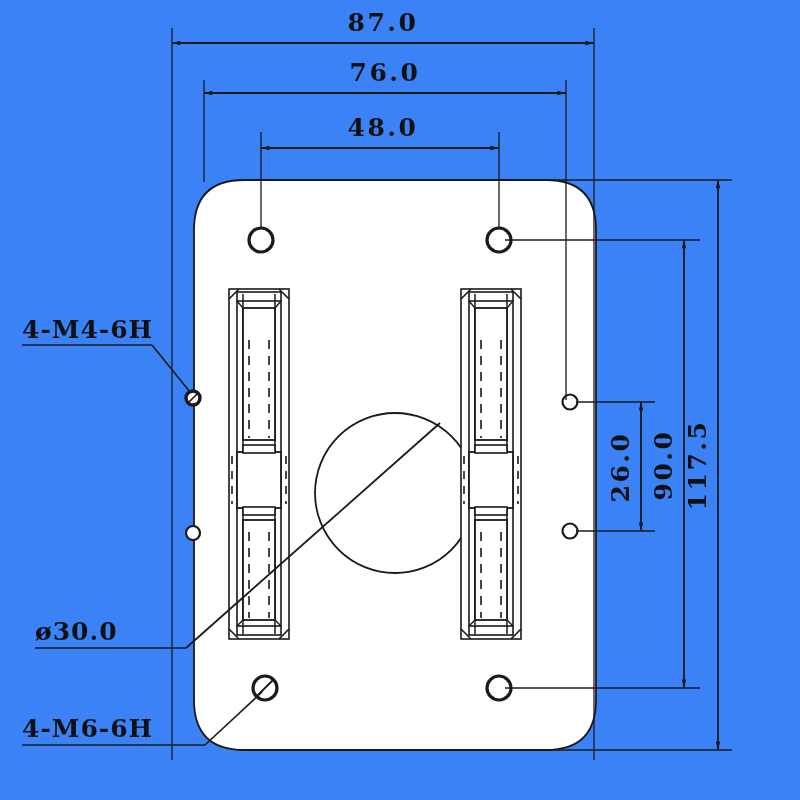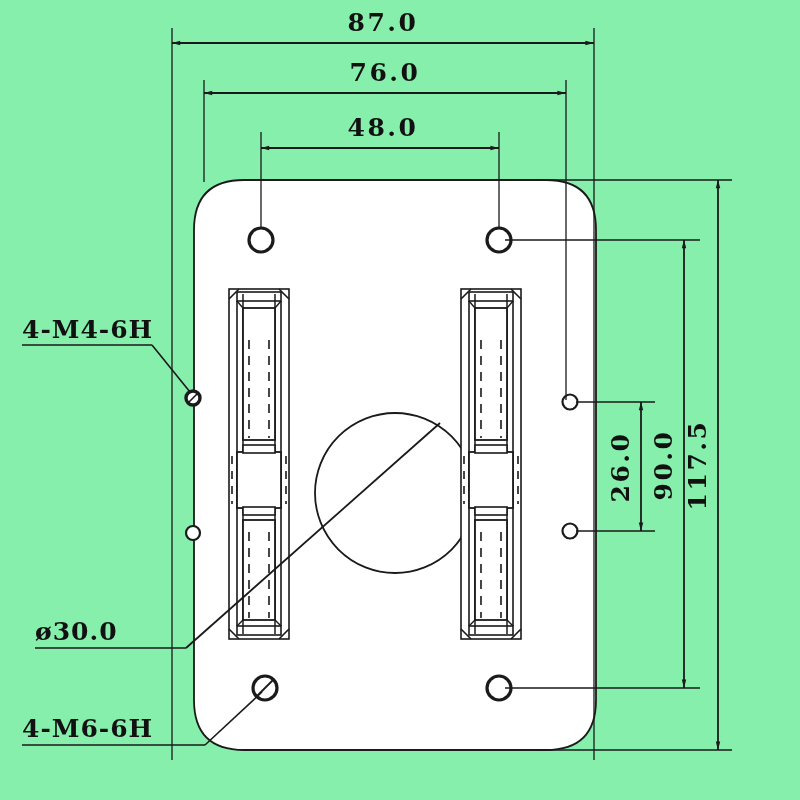--- a/index.html
+++ b/index.html
@@ -1,21 +1,21 @@
 <!DOCTYPE html>
 <html><head>
 <meta charset="utf-8">
 <title>Mounting Plate Drawing</title>
 <style>
   html,body{margin:0;padding:0;background:#ffffff;}
   body{
     width:800px;height:800px;overflow:hidden;
     font-family:"DejaVu Serif","Liberation Serif",serif;
   }
-  #sheet{position:relative;width:800px;height:800px;background:#86efac;}
+  #sheet{position:relative;width:800px;height:800px;background:#3b82f6;}
   svg{display:block;}
   .dimtxt{
     font-family:"DejaVu Serif","Liberation Serif",serif;
     font-weight:700;
     font-size:25px;
     letter-spacing:2.5px;
     fill:#111;
   }
   .labeltxt{
     font-family:"DejaVu Serif","Liberation Serif",serif;

